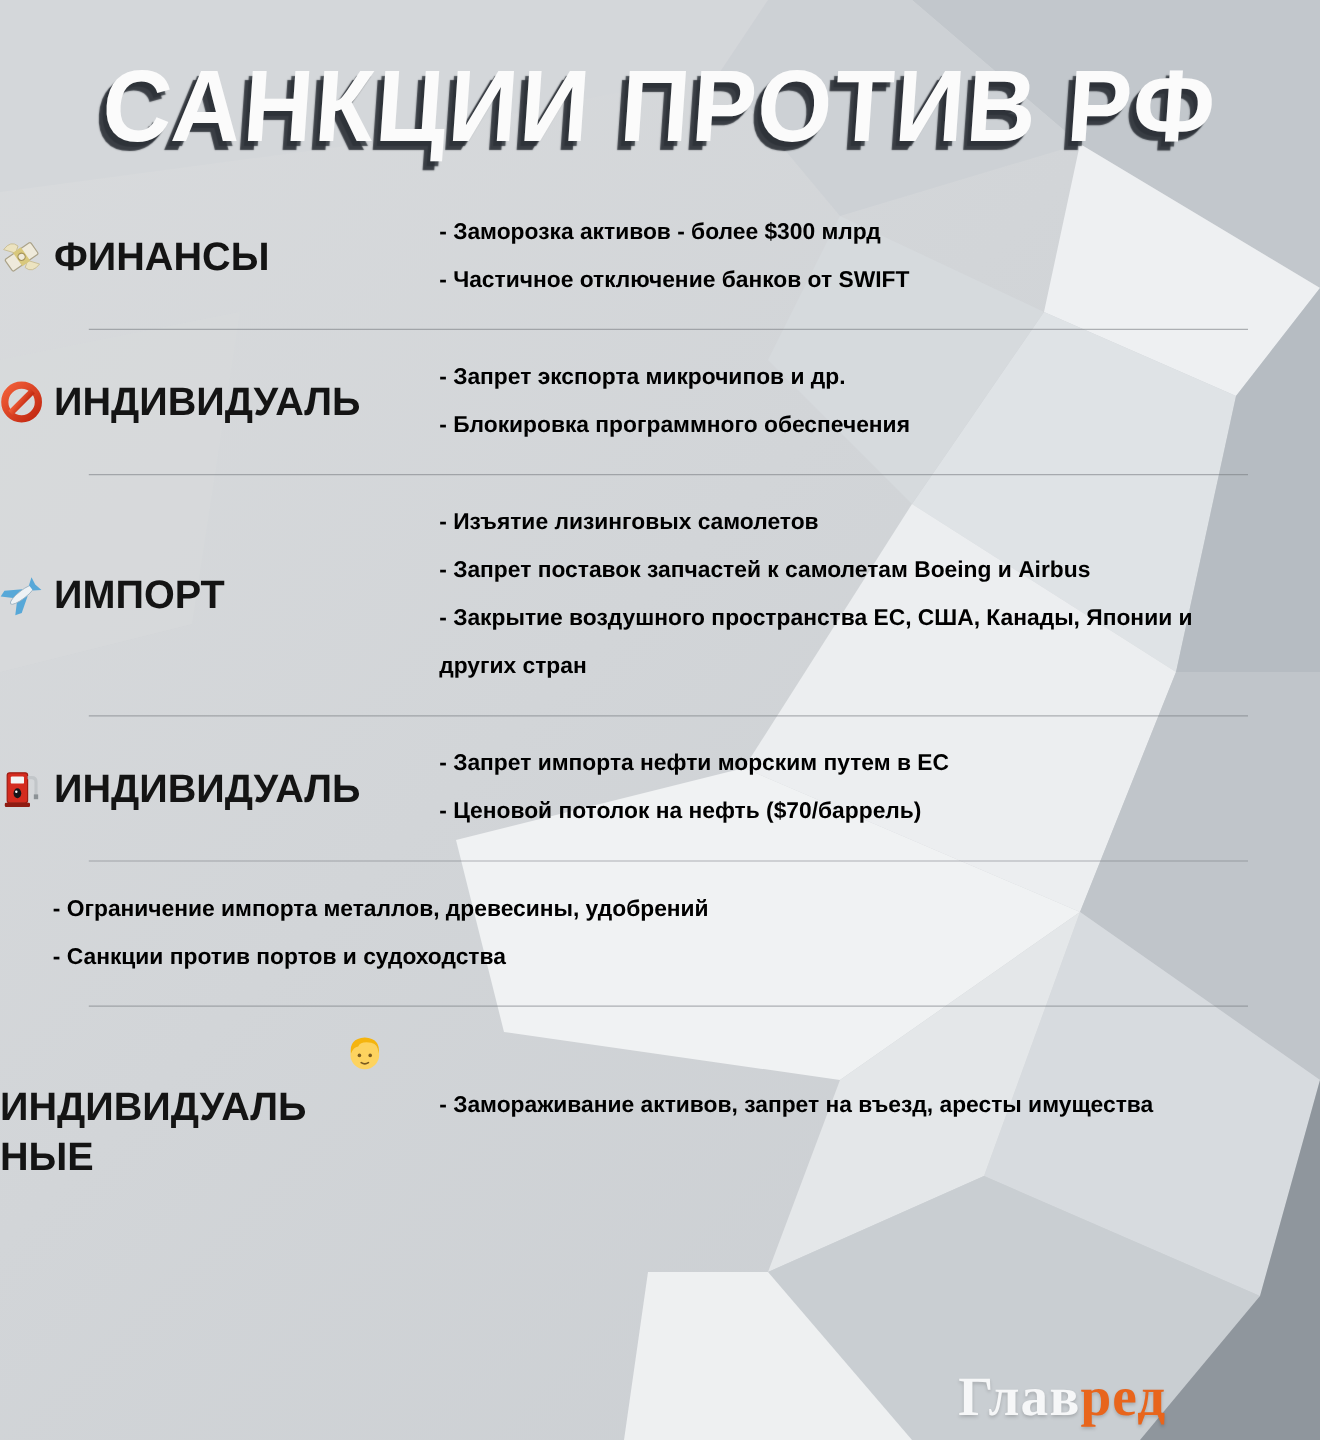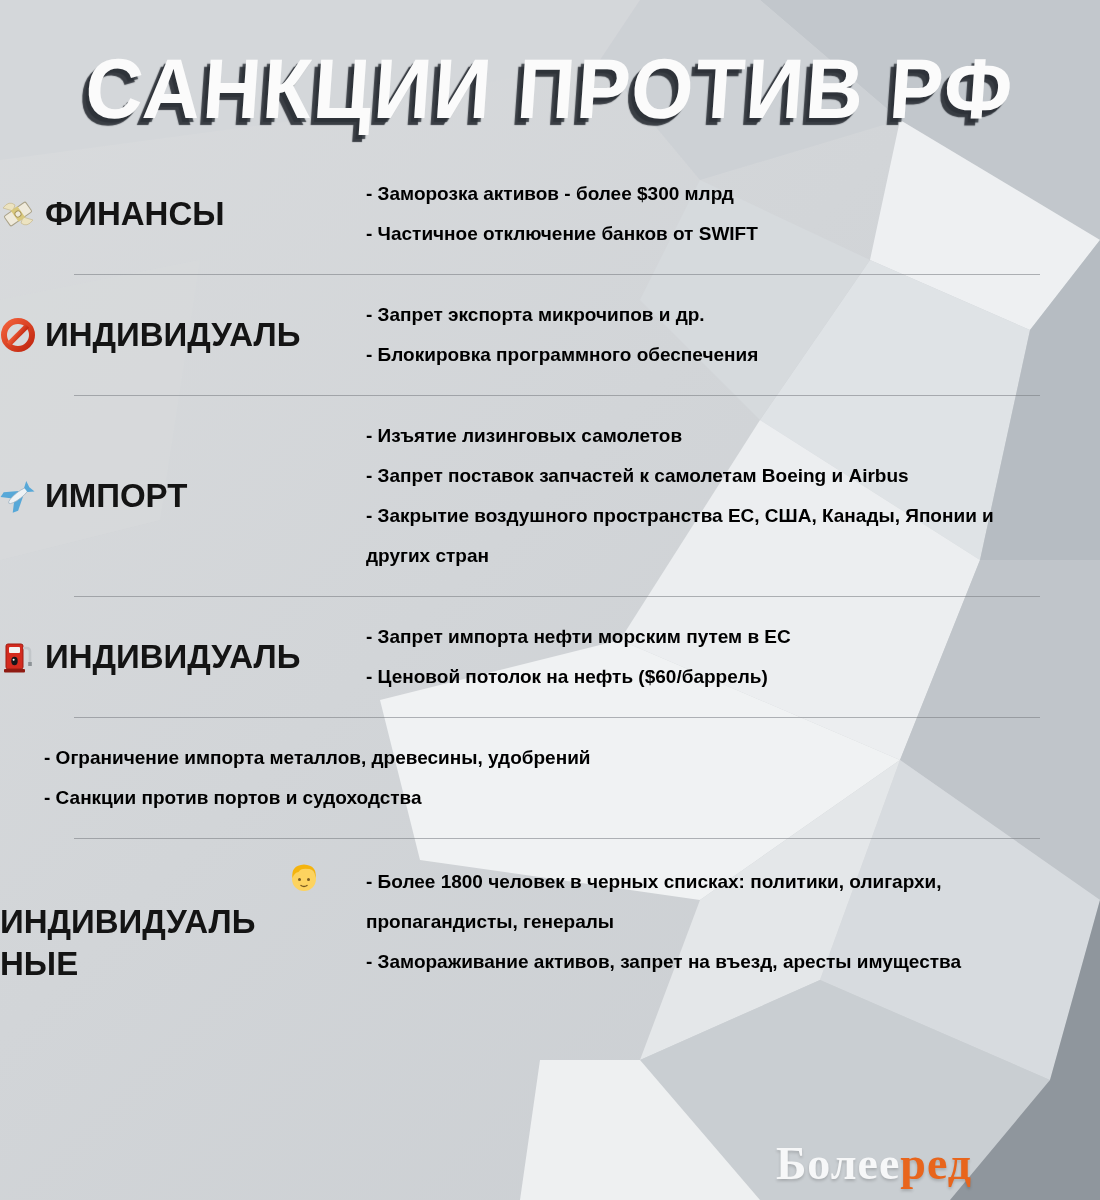--- a/index.html
+++ b/index.html
@@ -138,21 +138,21 @@
           <rect x="9" y="8" width="11" height="6" rx="1" fill="#f3f4f4"></rect>
           <ellipse cx="14.5" cy="22" rx="3.2" ry="4.2" fill="#15161a"></ellipse>
           <circle cx="13.6" cy="20.8" r="1" fill="#fff"></circle>
           <rect x="4" y="30" width="21" height="3.4" rx="1" fill="#8f1b12"></rect>
           <path d="M23 9 h3.5 q3.5 0 3.5 3.5 V24" stroke="#c2c6c9" stroke-width="2.6" fill="none"></path>
           <rect x="28.2" y="23" width="3.6" height="4" fill="#8c9296"></rect>
         </svg></span><span>ИНДИВИДУАЛЬ</span>
       </div>
       <div class="text-cell">
         <div>- Запрет импорта нефти морским путем в ЕС</div>
-        <div>- Ценовой потолок на нефть ($60/баррель)</div>
+        <div>- Ценовой потолок на нефть ($70/баррель)</div>
       </div>
     </div>
     <div class="divider"></div>
 
     <div class="row">
       <div class="text-cell">
         <div>- Ограничение импорта металлов, древесины, удобрений</div>
         <div>- Санкции против портов и судоходства</div>
       </div>
     </div>
@@ -163,24 +163,23 @@
         <span class="icon-block"><svg viewBox="0 0 36 36">
           <circle cx="18" cy="20" r="12" fill="#fdd35f"></circle>
           <path d="M6.5 19 Q4.5 6.5 18 5.5 Q31.5 6.5 29.5 19 Q29 11 23.5 10 Q14.5 8.5 12.5 13 Q8.5 13.5 6.5 19 Z" fill="#f5b40e"></path>
           <circle cx="13.5" cy="20.5" r="1.5" fill="#7a5b20"></circle>
           <circle cx="22.5" cy="20.5" r="1.5" fill="#7a5b20"></circle>
           <path d="M15 26.5 Q18 28.5 21 26.5" stroke="#7a5b20" stroke-width="1.4" fill="none" stroke-linecap="round"></path>
         </svg></span><span class="pre">ИНДИВИДУАЛЬ
 НЫЕ</span>
       </div>
       <div class="text-cell">
-        <div>- Более 1800 человек в черных списках: политики, олигархи, пропагандисты, генералы</div>
         <div>- Замораживание активов, запрет на въезд, аресты имущества</div>
       </div>
     </div>
 
   </div>
 
   <div class="logo">
-    <span class="w">Более</span><span class="o">ред</span>
+    <span class="w">Глав</span><span class="o">ред</span>
   </div>
 
 </div>
 
 </body></html>

